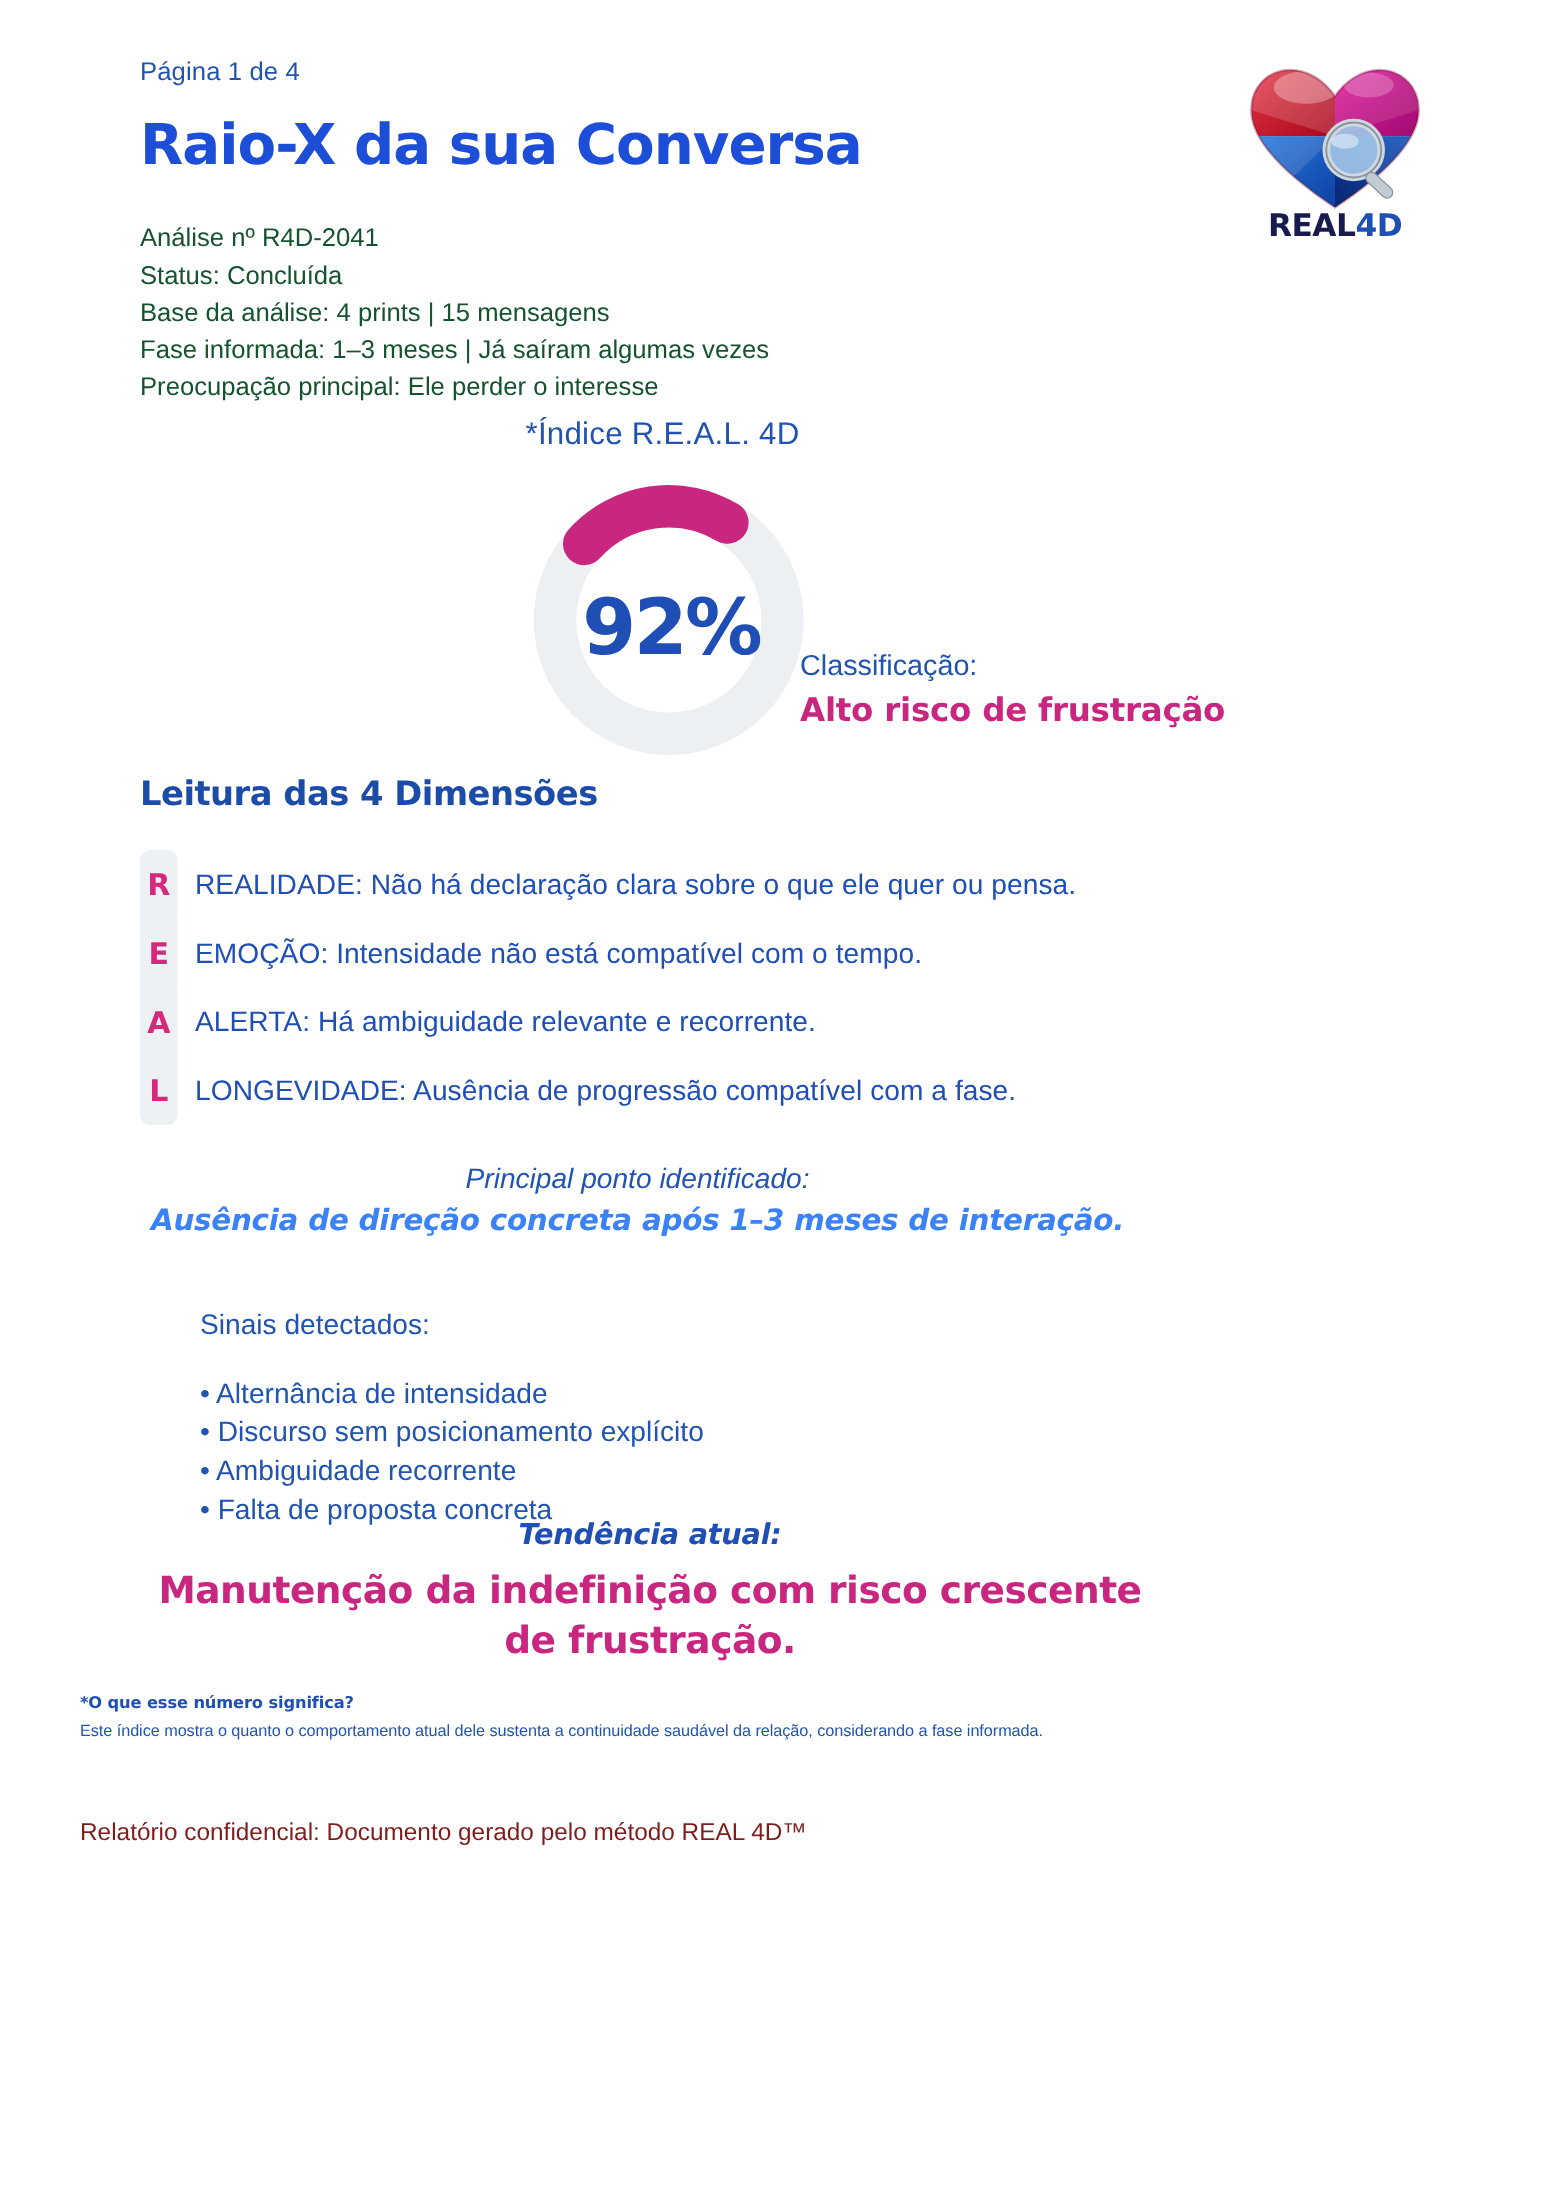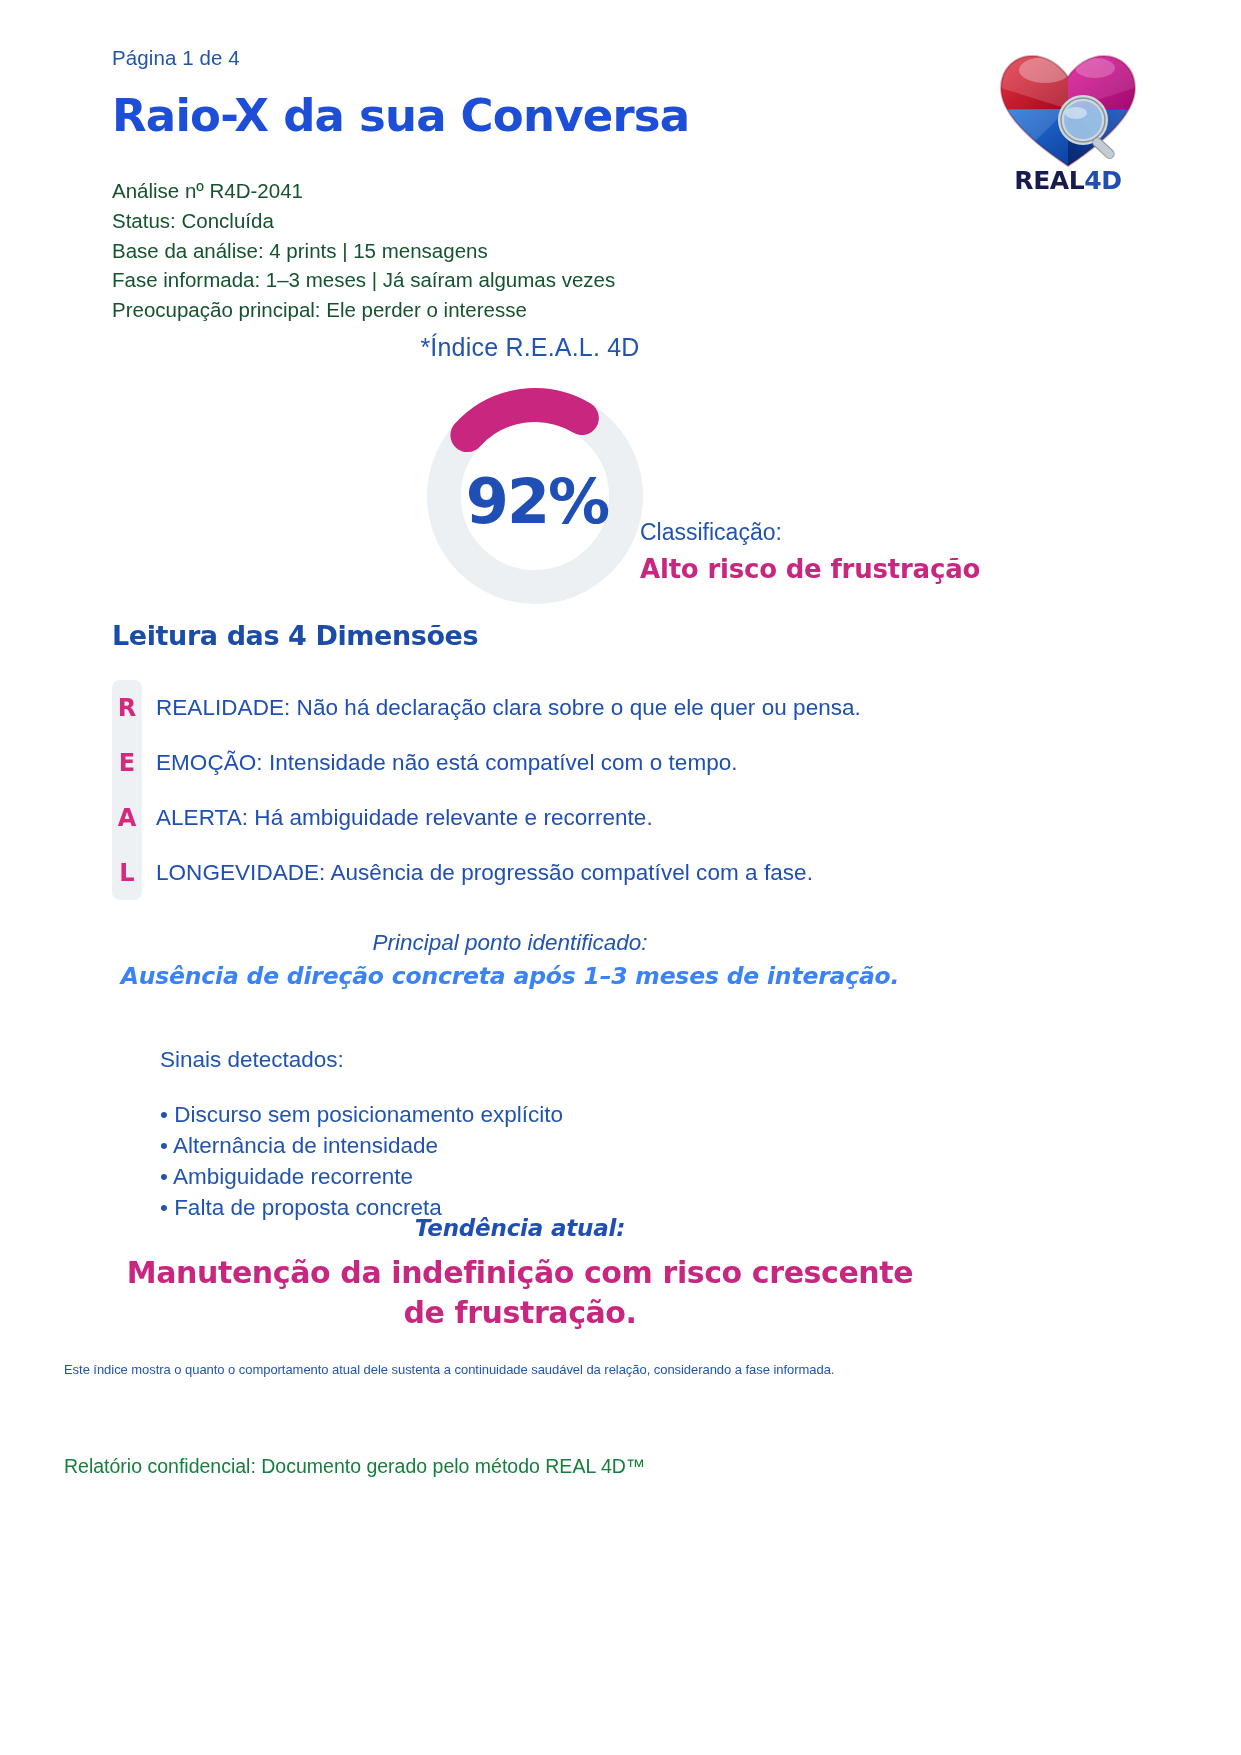--- a/index.html
+++ b/index.html
@@ -281,21 +281,21 @@
     line-height: 1.45;
   }
 
   
   .footer {
     position: absolute;
     top: 1455px;
     left: 64px;
     width: 1000px;
     font-size: 19.5px;
-    color: #15803d;
+    color: #7f1d1d;
   }
 </style>
 </head>
 <body>
 
 <div class="page">
 
   <div class="header">
     <div class="page-indicator">Página 1 de 4</div>
     <div class="main-title">Raio-X da sua Conversa</div>
@@ -397,31 +397,32 @@
   </div>
 
   <div class="keypoint">
     <div class="keypoint-label">Principal ponto identificado:</div>
     <div class="keypoint-value">Ausência de direção concreta após 1–3 meses de interação.</div>
   </div>
 
   <div class="signals">
     <div class="signals-title">Sinais detectados:</div>
     <div class="signals-list">
+      <div class="signal-item">• Alternância de intensidade</div>
       <div class="signal-item">• Discurso sem posicionamento explícito</div>
-      <div class="signal-item">• Alternância de intensidade</div>
       <div class="signal-item">• Ambiguidade recorrente</div>
       <div class="signal-item">• Falta de proposta concreta</div>
     </div>
   </div>
 
   <div class="trend">
     <div class="trend-label">Tendência atual:</div>
     <div class="trend-value">Manutenção da indefinição com risco crescente de frustração.</div>
   </div>
 
   <div class="footnote">
+    <div class="footnote-title">*O que esse número significa?</div>
     <div class="footnote-text">Este índice mostra o quanto o comportamento atual dele sustenta a continuidade saudável da relação, considerando a fase informada.</div>
   </div>
 
   <div class="footer">Relatório confidencial: Documento gerado pelo método REAL 4D™</div>
 
 </div>
 
 </body></html>

